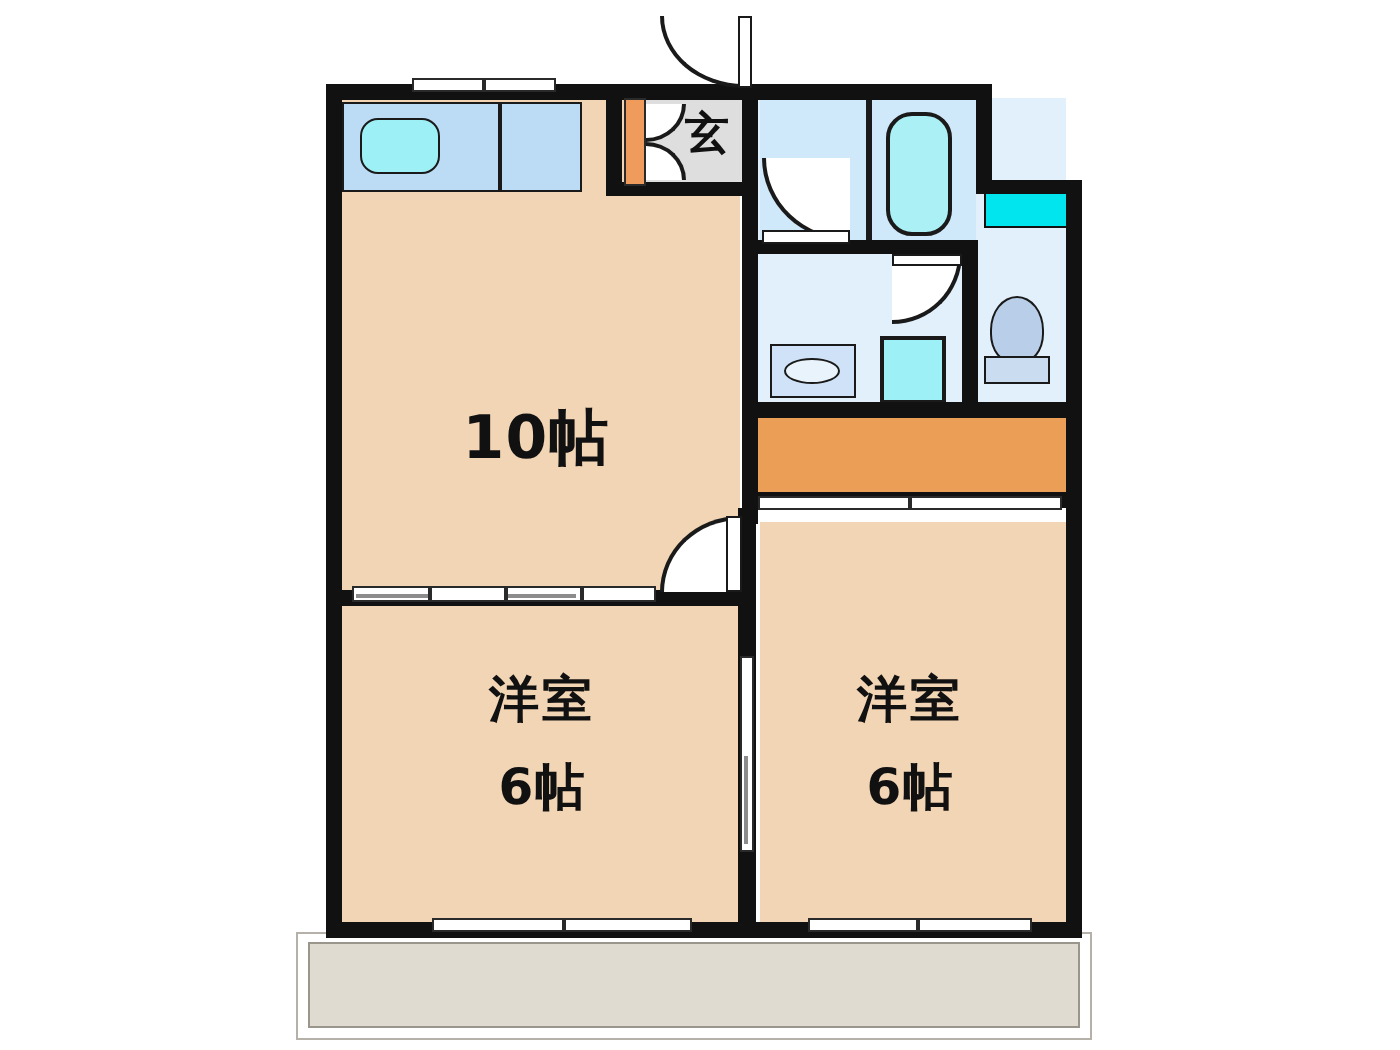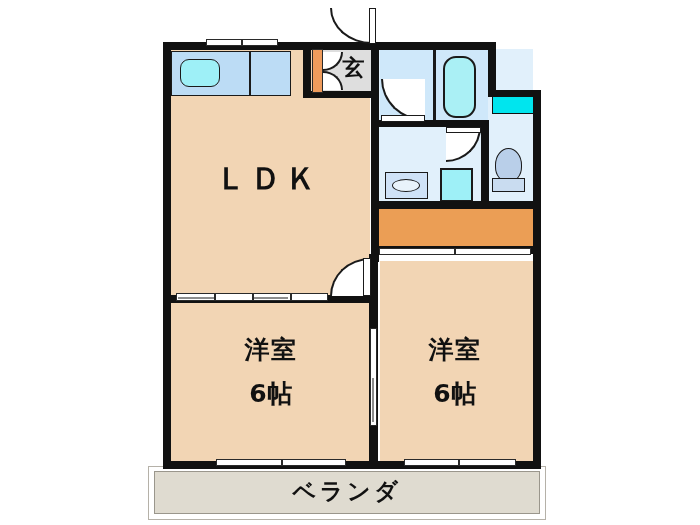--- a/index.html
+++ b/index.html
@@ -57,21 +57,20 @@
   .verandaframe{border:1.5px solid #9a968c;background:#dfdbd0;}
   .verandaouter{border:1.5px solid #b5b1a8;background:#ffffff;}
 </style>
 </head>
 <body>
 
 <div id="plan">
 
   <div class="abs verandaouter" style="left:148px;top:466px;width:398px;height:54px;"></div>
   <div class="abs verandaframe" style="left:154px;top:471px;width:386px;height:43px;"></div>
-  <div class="abs lbl lbl-ver" style="left:154px;top:480px;width:386px;">ベランダ</div>
 
   <div class="abs room" style="left:170px;top:49px;width:200px;height:253px;"></div>
 
   <div class="abs room" style="left:170px;top:302px;width:202px;height:163px;"></div>
 
   <div class="abs room" style="left:380px;top:261px;width:153px;height:204px;"></div>
 
   <div class="abs wet" style="left:378px;top:49px;width:155px;height:160px;"></div>
 
   <div class="abs bath" style="left:380px;top:49px;width:108px;height:75px;"></div>
@@ -166,21 +165,21 @@
 
   <div class="abs swing sw-bl" style="left:381px;top:79px;width:44px;height:42px;"></div>
   <div class="abs doorleaf" style="left:381px;top:115px;width:44px;height:7px;"></div>
 
   <div class="abs swing sw-br" style="left:446px;top:127px;width:35px;height:35px;"></div>
   <div class="abs doorleaf" style="left:446px;top:127px;width:35px;height:6px;"></div>
 
   <div class="abs swing sw-tl" style="left:330px;top:258px;width:40px;height:38px;"></div>
   <div class="abs doorleaf" style="left:363px;top:258px;width:8px;height:38px;"></div>
 
-  <div class="abs lbl lbl-ldk" style="left:178px;top:163px;width:180px;">ＬＤＫ</div>
+  <div class="abs lbl lbl-jo" style="left:178px;top:205px;width:180px;">10帖</div>
 
   <div class="abs lbl lbl-room" style="left:186px;top:337px;width:170px;">洋室</div>
   <div class="abs lbl lbl-room2" style="left:186px;top:381px;width:170px;">6帖</div>
 
   <div class="abs lbl lbl-room" style="left:382px;top:337px;width:146px;">洋室</div>
   <div class="abs lbl lbl-room2" style="left:382px;top:381px;width:146px;">6帖</div>
 
 
   <div class="abs lbl lbl-gen" style="left:337px;top:57px;width:34px;">玄</div>
 

